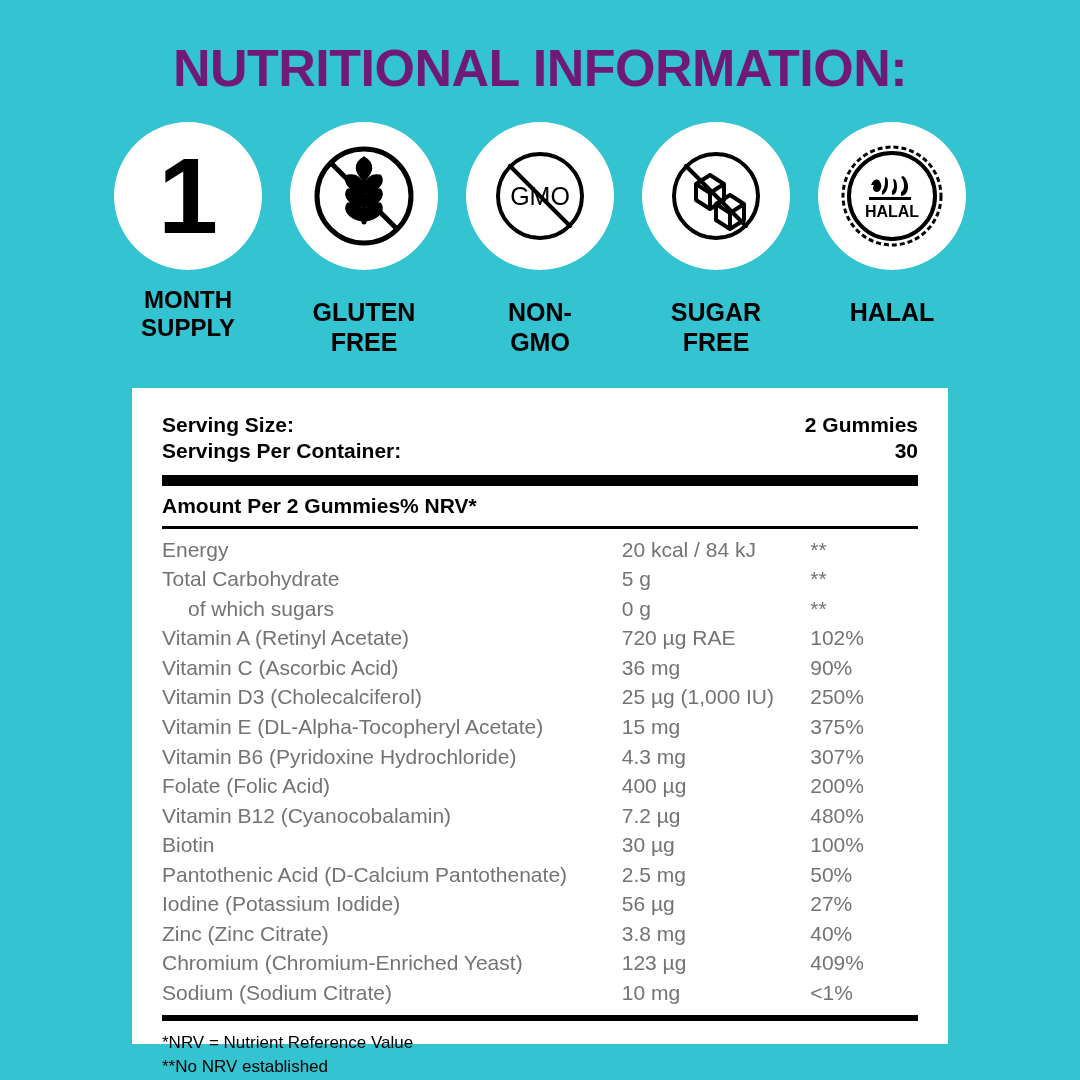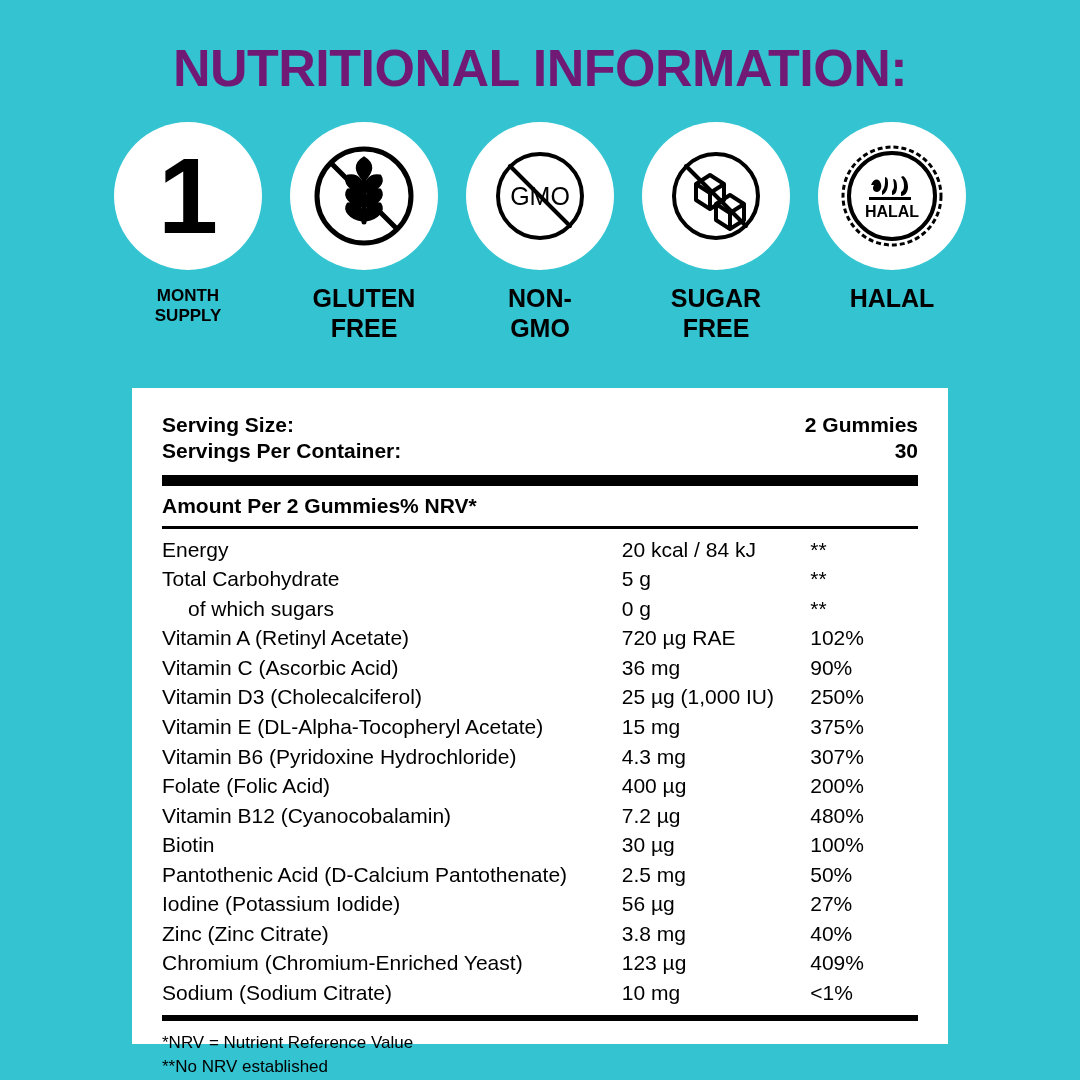--- a/index.html
+++ b/index.html
@@ -40,31 +40,31 @@
   .badge-circle {
     width: 148px; height: 148px;
     border-radius: 50%;
     background: #fff;
     display: flex;
     align-items: center;
     justify-content: center;
     position: relative;
   }
   .badge-label {
-    margin-top: 14px;
+    margin-top: 28px;
     text-align: center;
     font-size: 25px;
     font-weight: bold;
     line-height: 1.18;
     color: #000;
     white-space: pre-line;
   }
   .badge-label.month {
     margin-top: 16px;
-    font-size: 17px;
+    font-size: 24px;
   }
   .big-one {
     font-size: 108px;
     font-weight: bold;
     line-height: 1;
     color: #000;
     font-family: "Liberation Sans", sans-serif;
   }
 
   
@@ -95,21 +95,21 @@
     font-size: 21px;
     font-weight: bold;
     color: #000;
     padding-bottom: 2px;
   }
 
   table.nutrients {
     width: 100%;
     border-collapse: collapse;
     font-size: 21px;
-    color: #000000;
+    color: #737373;
   }
   table.nutrients td {
     padding: 3px 0;
     vertical-align: top;
     line-height: 1.12;
   }
   td.name  { width: 462px; white-space: nowrap; }
   td.name.indent { padding-left: 26px; }
   td.amt   { width: 190px; white-space: nowrap; }
   td.nrv   { width: 110px; white-space: nowrap; }

